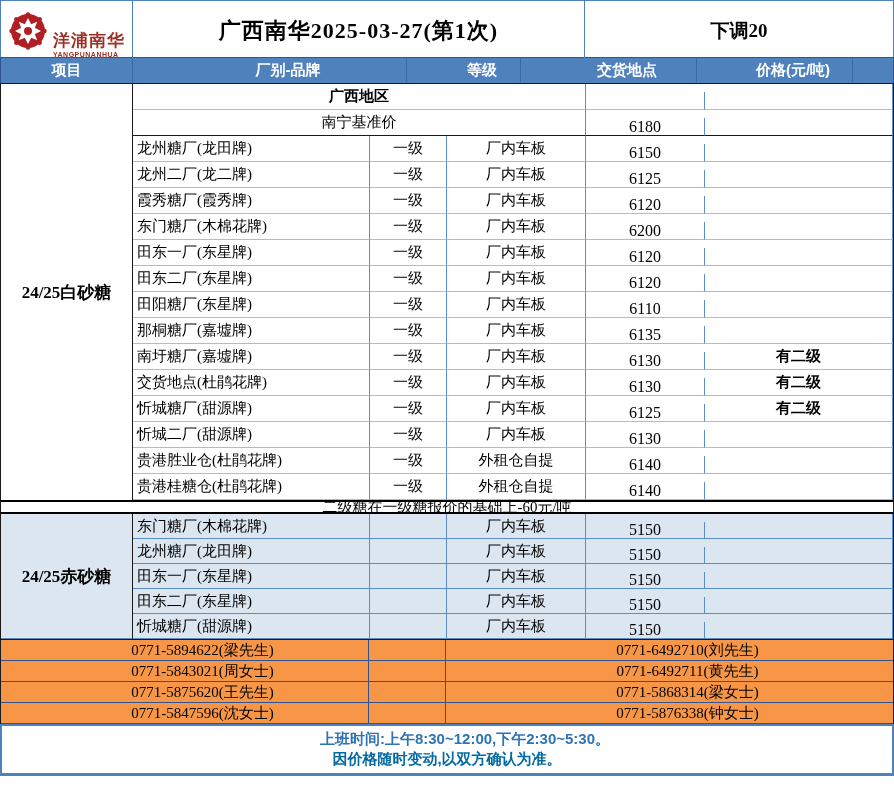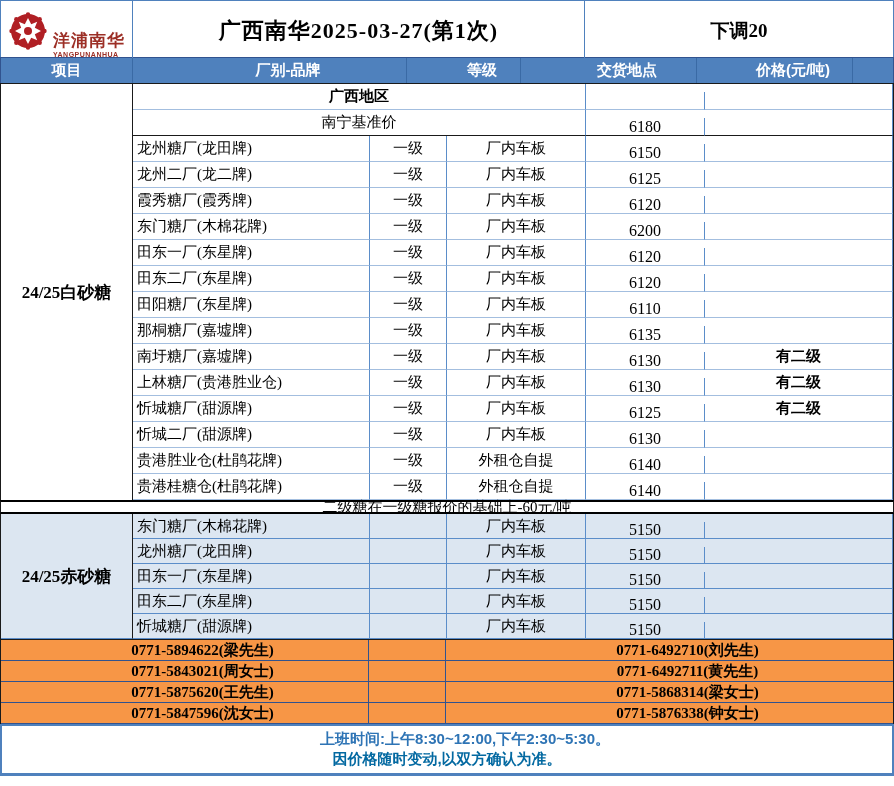--- a/index.html
+++ b/index.html
@@ -86,21 +86,21 @@
     display:grid;
     grid-template-columns: 368px 77px 447px;
     grid-auto-rows: 21px;
     background:#f79646;
     border-left:1px solid #1a1a1a; border-right:1px solid #1a1a1a;
     border-top:1.5px solid #1a1a1a;
   }
   .orange > div {
     border-right:1px solid #31538f; border-bottom:1px solid #31538f;
     display:flex; align-items:center; justify-content:center;
-    font-weight:bold; font-size:15px; color:#000;padding-left:36px;
+    font-weight:normal; font-size:15px; color:#000;padding-left:36px;
   }
   .orange > div:nth-child(3n) { border-right:none; }
 
   
   .footer {
     height:52px;
     border:2px solid #4f81bd; border-bottom-width:3px;
     display:flex; flex-direction:column; align-items:center; justify-content:center;
     gap:1px; background:#fff;
     font-family:"Liberation Sans", sans-serif;
@@ -192,21 +192,21 @@
       <div class="cell left">那桐糖厂(嘉墟牌)</div>
       <div class="cell center">一级</div>
       <div class="cell center">厂内车板</div>
       <div class="cell center price">6135</div>
       <div class="cell center bold"></div>
       <div class="cell left">南圩糖厂(嘉墟牌)</div>
       <div class="cell center">一级</div>
       <div class="cell center">厂内车板</div>
       <div class="cell center price">6130</div>
       <div class="cell center bold">有二级</div>
-      <div class="cell left">上林糖厂(贵港胜业仓)</div>
+      <div class="cell left">交货地点(杜鹃花牌)</div>
       <div class="cell center">一级</div>
       <div class="cell center">厂内车板</div>
       <div class="cell center price">6130</div>
       <div class="cell center bold">有二级</div>
       <div class="cell left">忻城糖厂(甜源牌)</div>
       <div class="cell center">一级</div>
       <div class="cell center">厂内车板</div>
       <div class="cell center price">6125</div>
       <div class="cell center bold">有二级</div>
       <div class="cell left">忻城二厂(甜源牌)</div>

